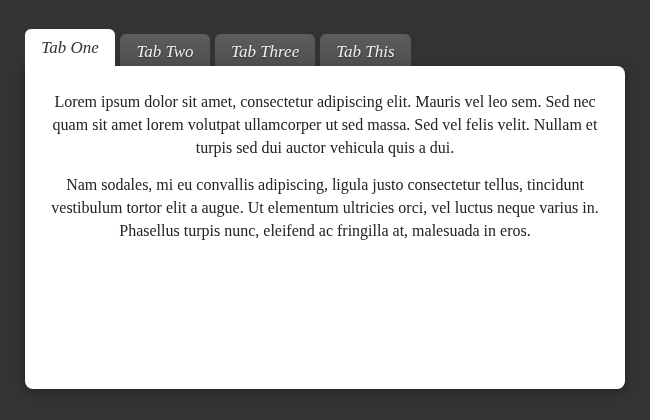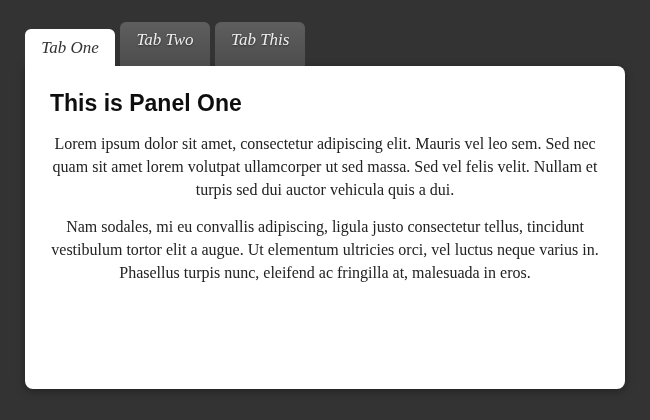--- a/index.html
+++ b/index.html
@@ -16,21 +16,21 @@
     left: 25px; top: 29px;
     width: 600px;
   }
   .tab-strip {
     display: flex;
     gap: 5px;
     height: 37px;
     align-items: flex-end;
   }
   .tab {
-    height: 44px;
+    height: 32px;
     line-height: 36px;
     padding: 0 16px;
     min-width: 90px;
     text-align: center;
     font-family: "Liberation Serif", serif;
     font-style: italic;
     font-size: 17px;
     color: #eeeeee;
     background: linear-gradient(180deg, #5e5e5e 0%, #4d4d4d 100%);
     border-radius: 6px 6px 0 0;
@@ -71,20 +71,20 @@
   }
   .panel-paragraph:last-child { margin-bottom: 4px; }
 </style>
 </head>
 <body>
 
 <div class="tabs-widget">
   <div class="tab-strip">
     <div class="tab active">Tab One</div>
     <div class="tab">Tab Two</div>
+    <div class="tab">Tab Three</div>
     <div class="tab">Tab This</div>
   </div>
   <div class="panel">
-    <h2 class="panel-title">This is Panel One</h2>
     <p class="panel-paragraph">Lorem ipsum dolor sit amet, consectetur adipiscing elit. Mauris vel leo sem. Sed nec quam sit amet lorem volutpat ullamcorper ut sed massa. Sed vel felis velit. Nullam et turpis sed dui auctor vehicula quis a dui.</p>
     <p class="panel-paragraph">Nam sodales, mi eu convallis adipiscing, ligula justo consectetur tellus, tincidunt vestibulum tortor elit a augue. Ut elementum ultricies orci, vel luctus neque varius in. Phasellus turpis nunc, eleifend ac fringilla at, malesuada in eros.</p>
   </div>
 </div>
 
 </body></html>

